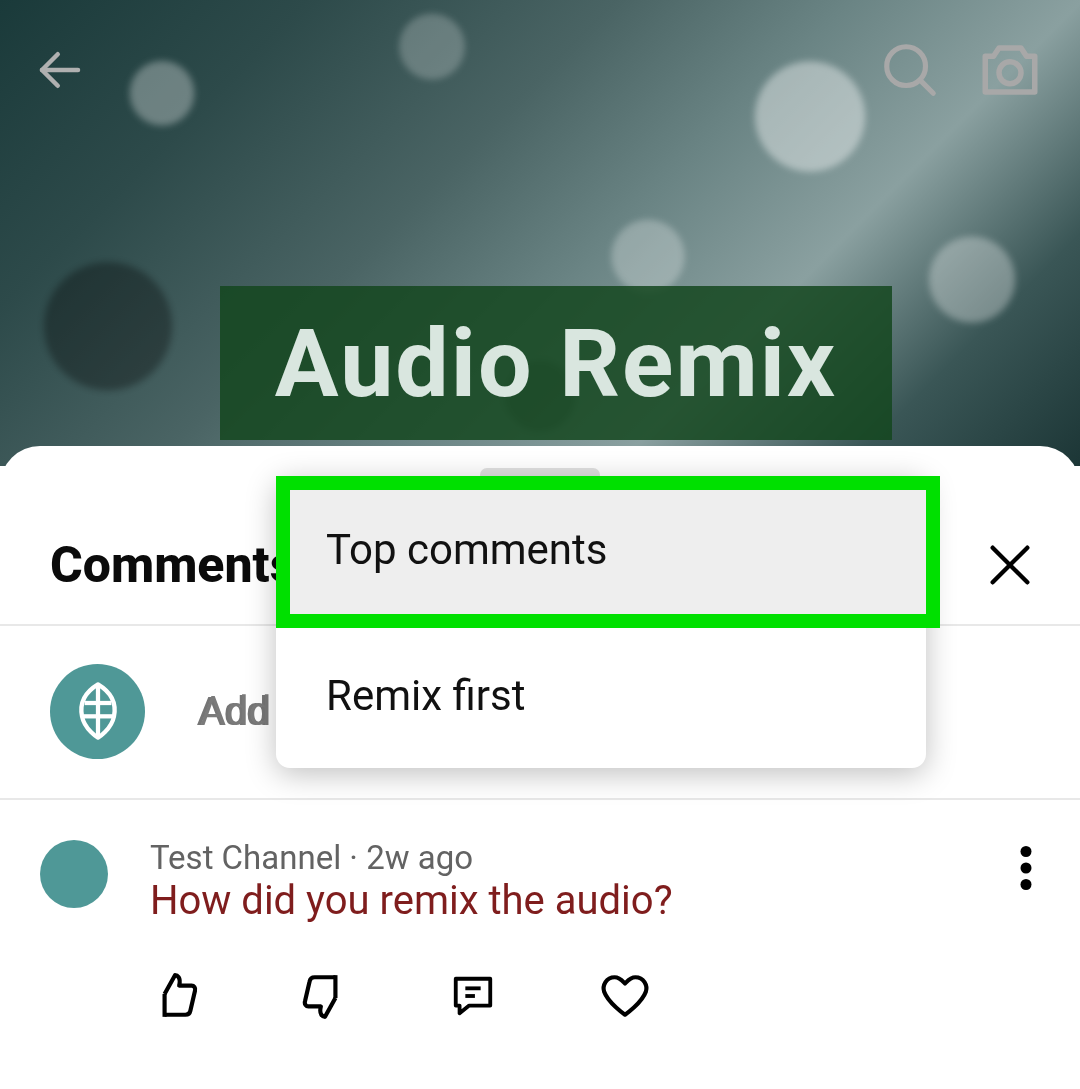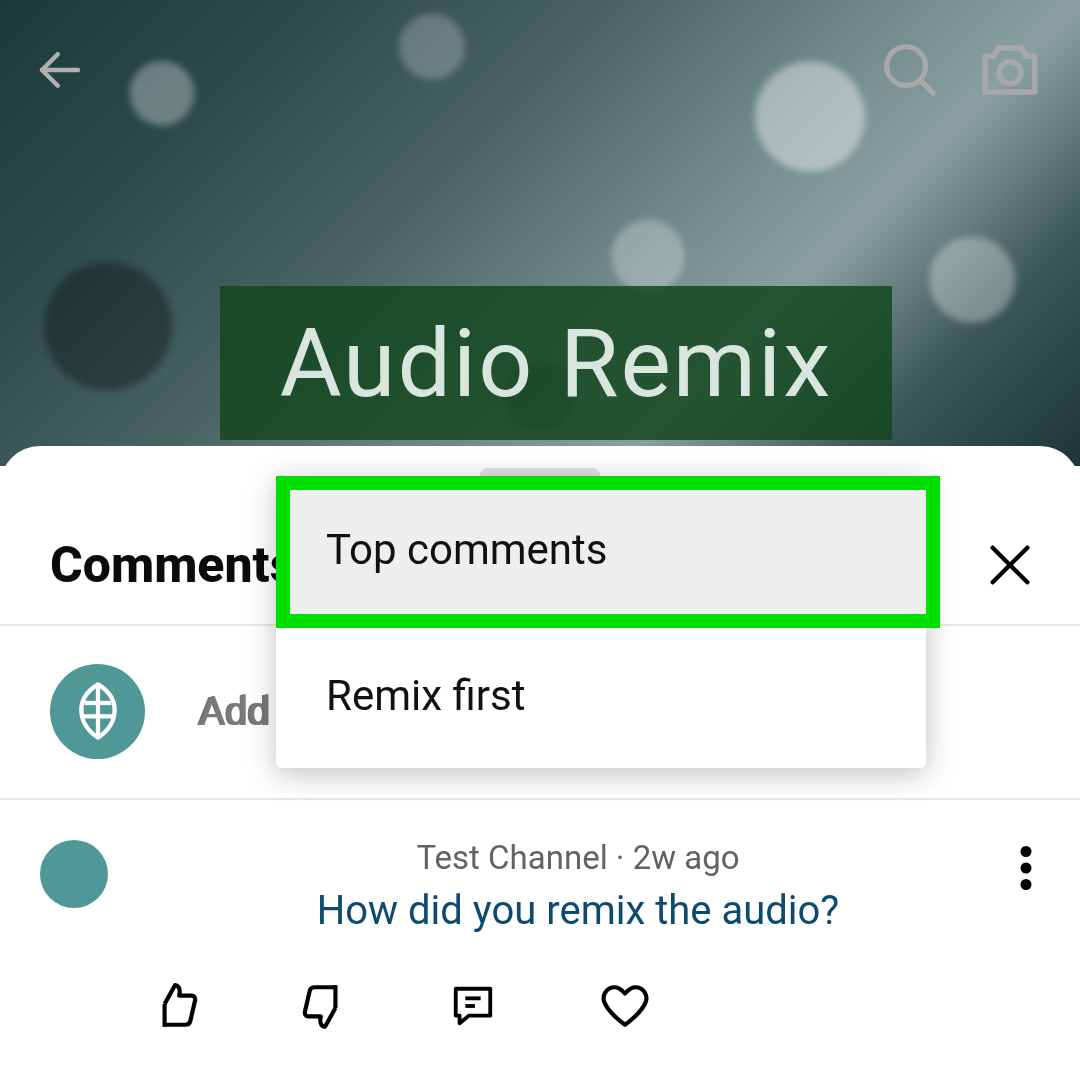--- a/index.html
+++ b/index.html
@@ -29,21 +29,21 @@
     display: flex; align-items: center; padding: 0 30px;
   }
   .back-btn { width: 60px; height: 60px; display:flex; align-items:center; justify-content:center; cursor:pointer; }
   .spacer { flex: 1; }
   .search-btn, .camera-btn { width: 80px; height: 80px; display:flex; align-items:center; justify-content:center; cursor:pointer; margin-left: 20px; }
   .video-title-band {
     position:absolute; left:220px; right:188px; top:286px; height:154px;
     background: rgba(20,70,30,0.85);
     display:flex; align-items:center; justify-content:center;
   }
-  .video-title-text { font-size:95px; color:#d9e6df; font-weight:400; letter-spacing:2px; }
+  .video-title-text { font-size:95px; color:#d9e6df; font-weight:700; letter-spacing:2px; }
 
   .comments-sheet {
     position:absolute; top:446px; left:0; right:0; bottom:0;
     background:#fff; border-top-left-radius:40px; border-top-right-radius:40px;
   }
   .sheet-handle {
     position:absolute; top:22px; left:50%; transform:translateX(-50%);
     width:120px; height:14px; border-radius:7px; background:#e0e0e0;
   }
   .comments-header {
@@ -62,37 +62,37 @@
   }
   .avatar-big {
     width:95px; height:95px; border-radius:50%; background:#4f9897;
     display:flex; align-items:center; justify-content:center;
   }
   .add-comment-input {
     margin-left:52px; font-size:40px; color:#7a7a7a; border:none; outline:none; background:transparent; flex:1;
   }
 
   .comment-item {
-    position:absolute; top:370px; left:0; right:0; padding:22px 40px 0 40px;text-align:center;
+    position:absolute; top:370px; left:0; right:0; padding:22px 40px 0 40px;
   }
   .comment-top { display:flex; align-items:flex-start; }
   .avatar-small { width:68px; height:68px; border-radius:50%; background:#4f9897; margin-top:2px; }
   .comment-body { margin-left:42px; flex:1; }
   .comment-meta { font-size:33px; color:#636363; }
-  .comment-text { margin-top:10px; font-size:40px; color:#0c4a6e; }
+  .comment-text { font-size:40px; color:#7f1d1d; }
   .more-btn { width:40px; height:60px; display:flex; align-items:center; justify-content:center; cursor:pointer; margin-left:auto; margin-right:-6px; }
   .comment-actions {
     display:flex; align-items:center; gap:0; margin-top:42px; padding-left:110px;
   }
   .action-ico { width:150px; height:60px; display:flex; align-items:center; cursor:pointer; }
 
   
   .sort-popover {
     position:absolute; top:30px; left:276px; width:650px;
-    background:#fff; border-radius:6px;
+    background:#fff; border-radius:14px;
     box-shadow: 0 6px 30px rgba(0,0,0,0.25);
     overflow:hidden;
   }
   .sort-option {
     height:146px; display:flex; align-items:center; padding-left:50px;
     font-size:42px; color:#111; cursor:pointer;
   }
   .sort-option.selected { background:#eeeeee; }
   .highlight-box {
     position:absolute; top:30px; left:276px; width:664px; height:152px;

